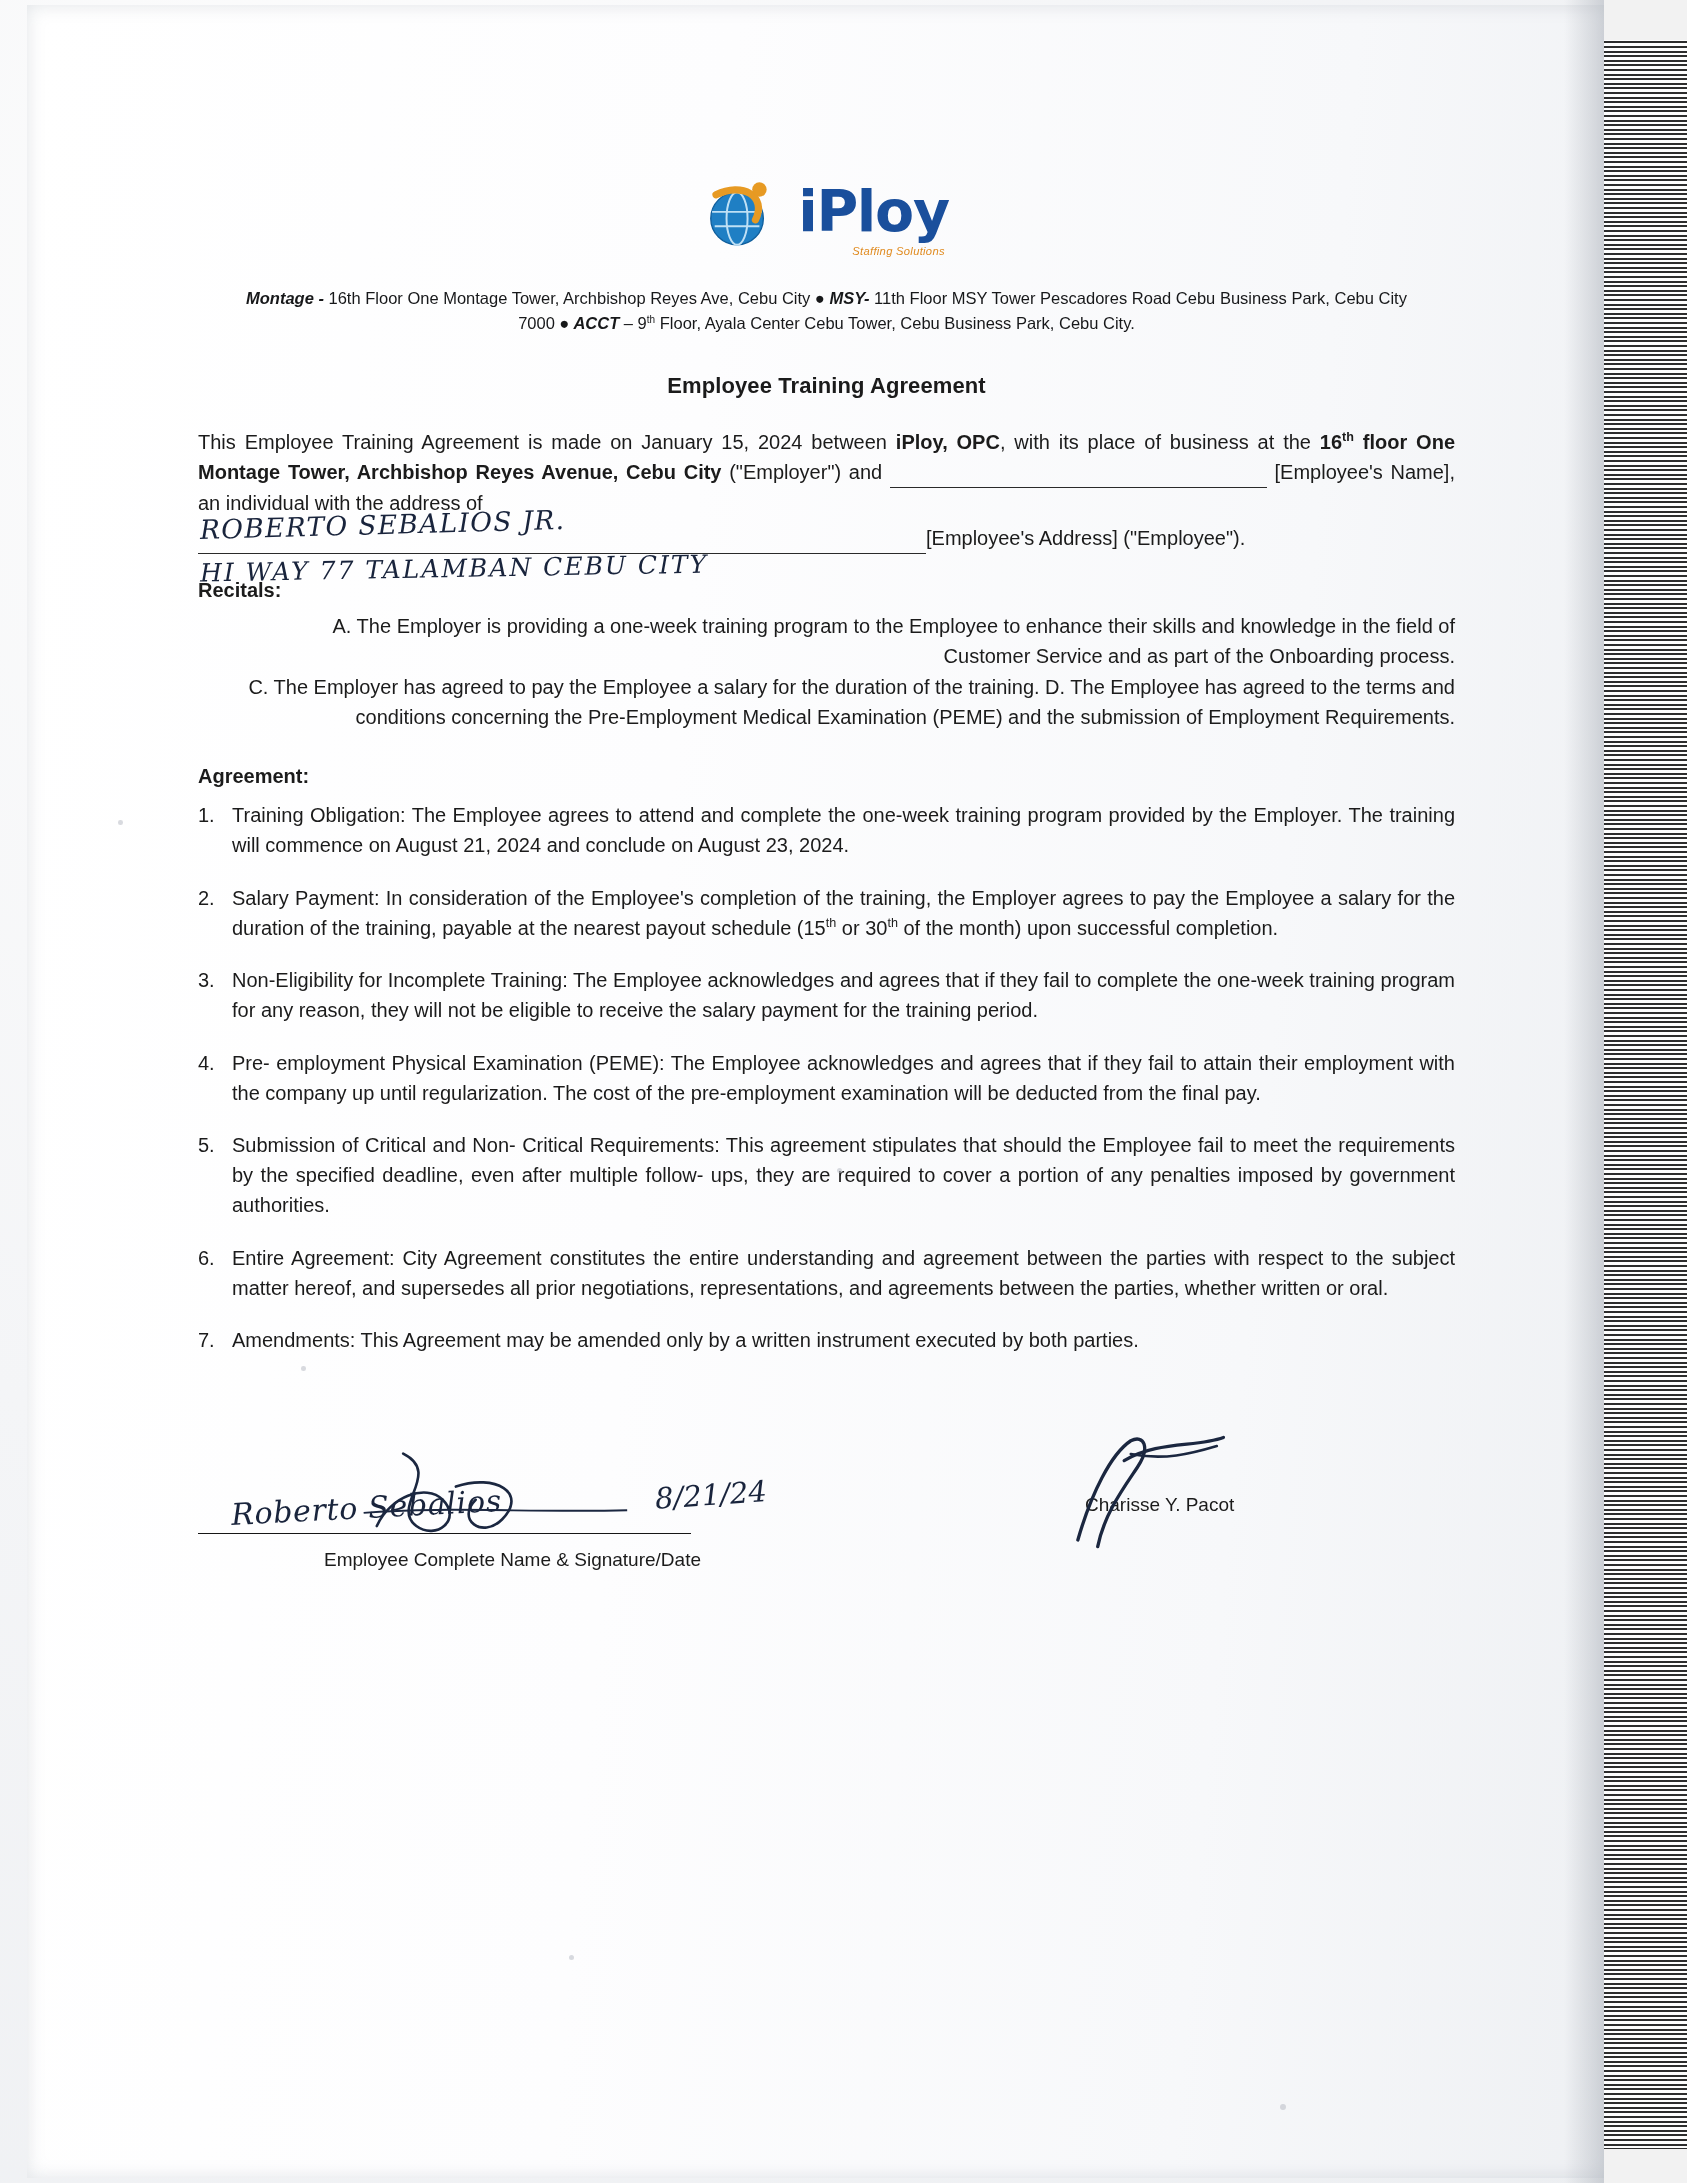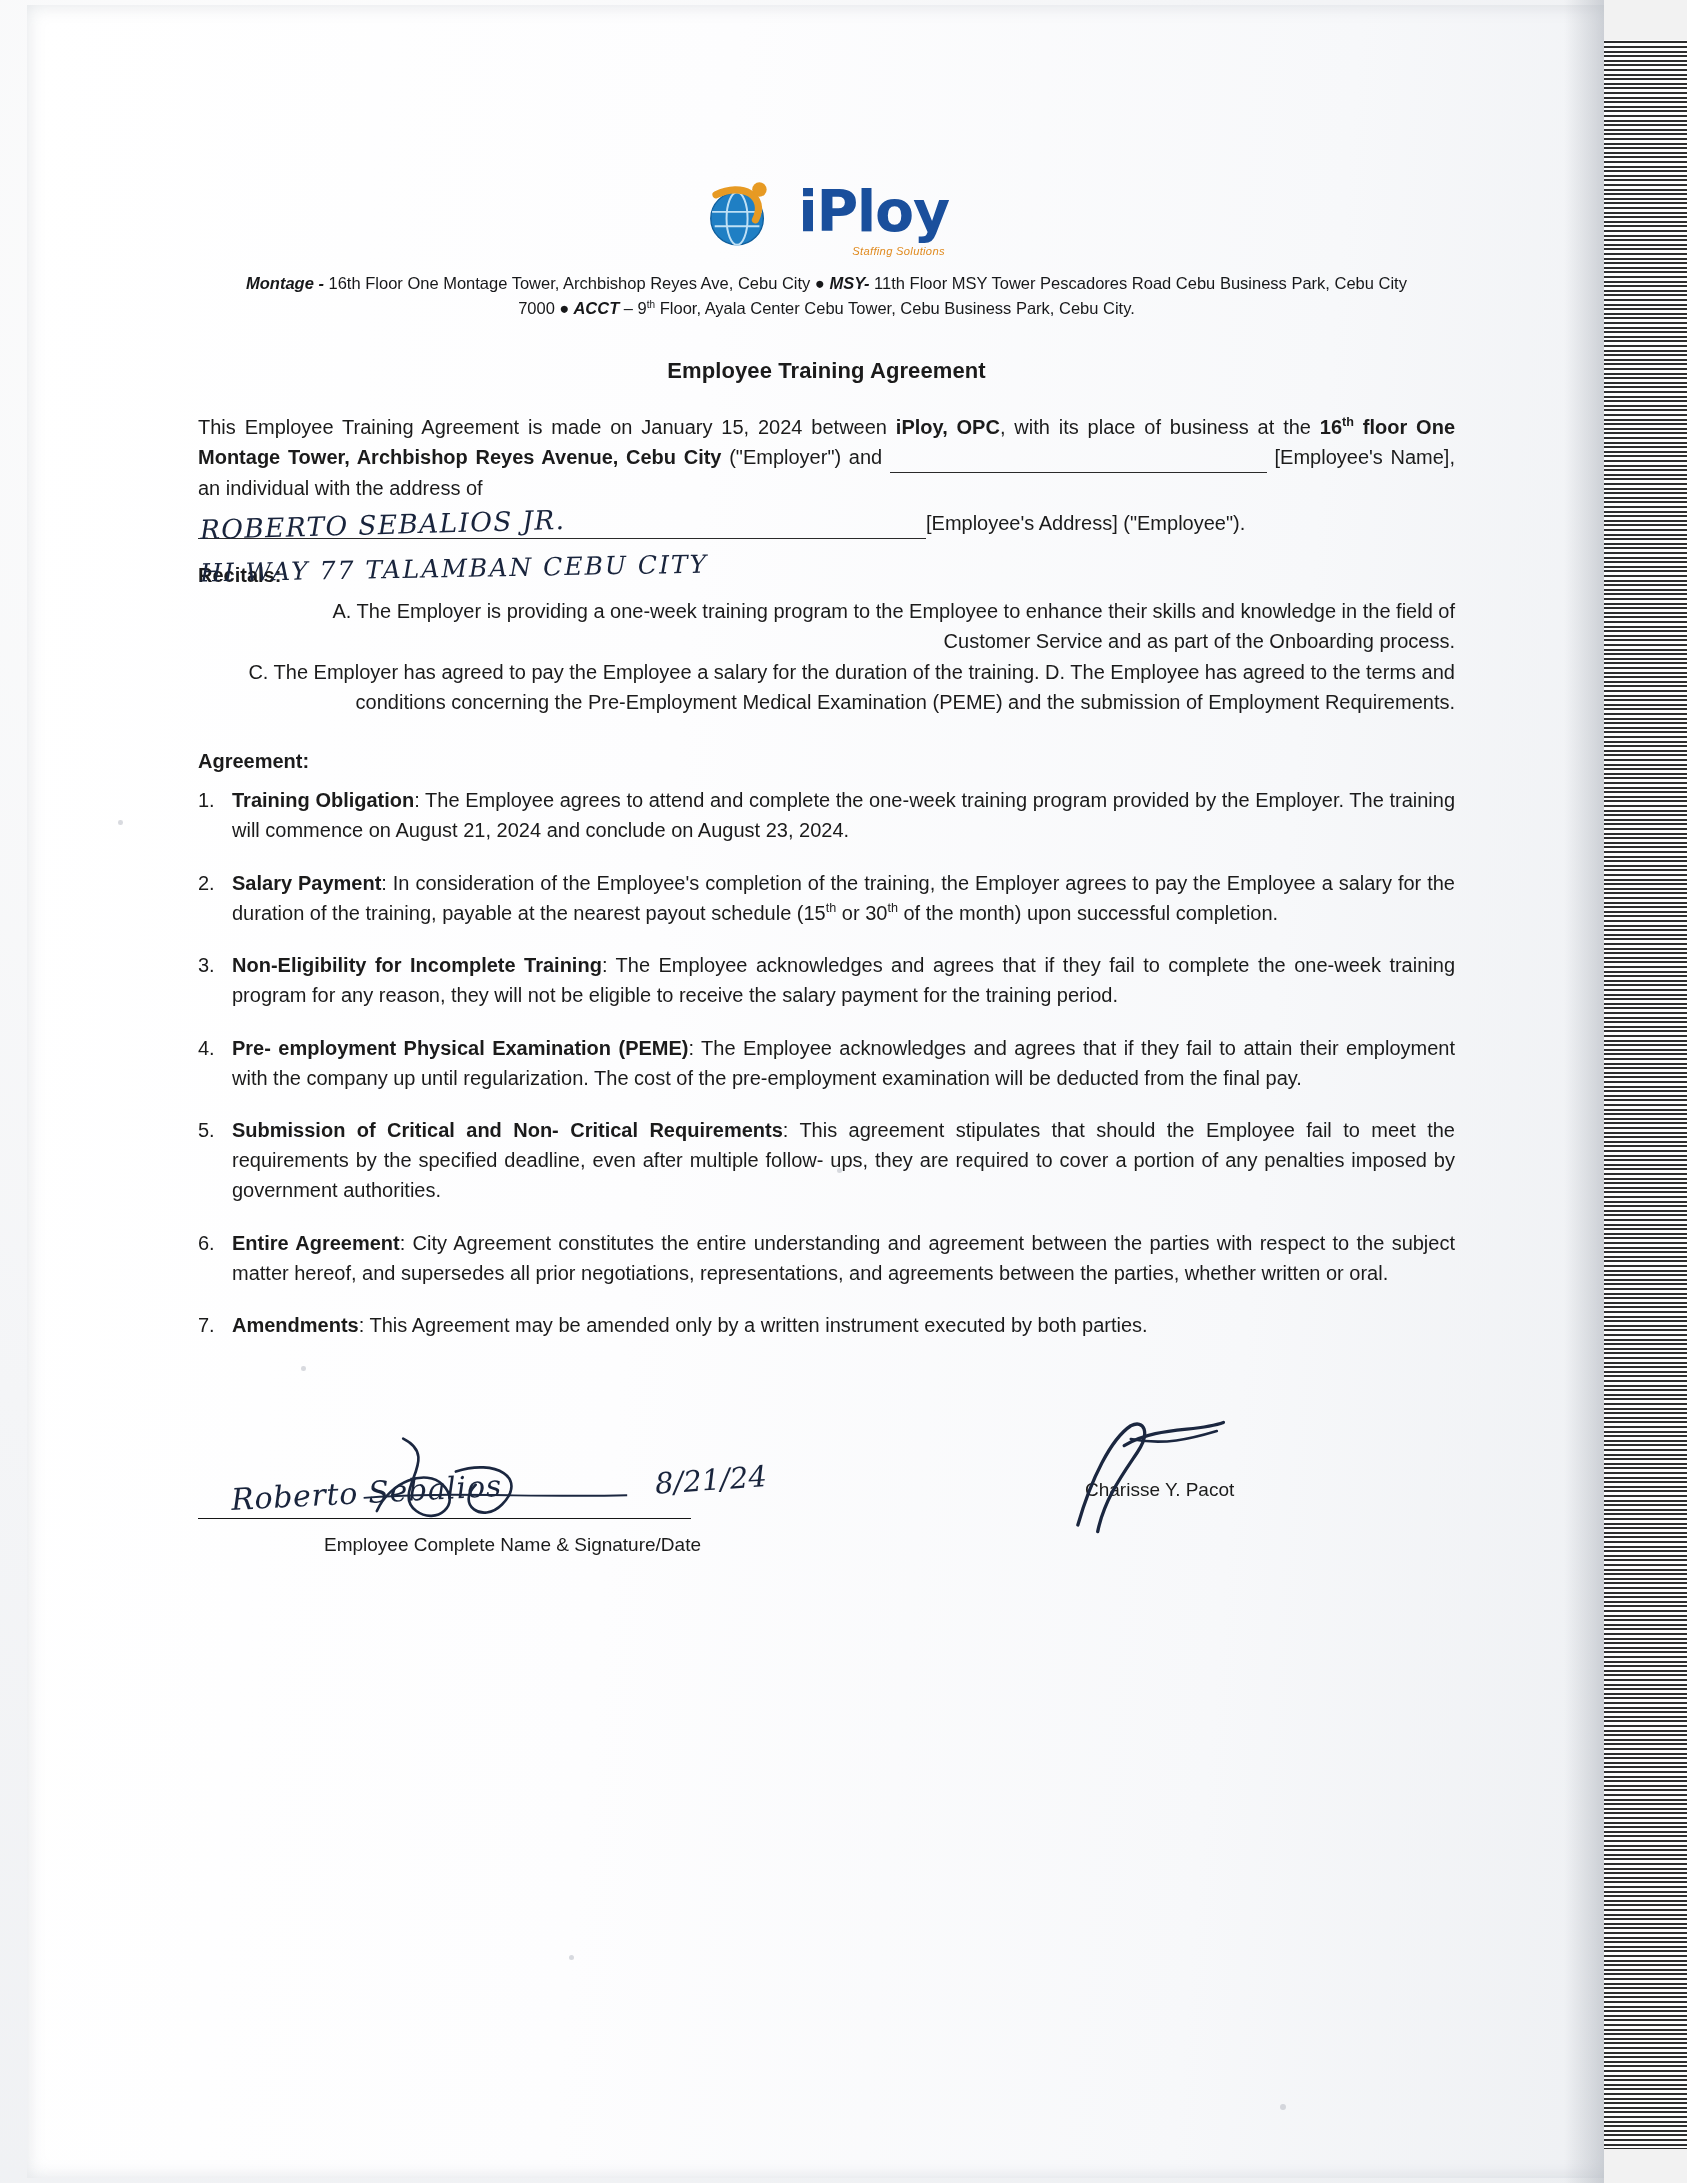--- a/index.html
+++ b/index.html
@@ -119,21 +119,21 @@
     white-space: nowrap;
   }
 
   
   .addr {
     font-family: "Liberation Sans", sans-serif;
     font-size: 16.5px;
     line-height: 1.5;
     text-align: center;
     color: #17181a;
-    margin-top: 6px;
+    margin-top: 21px;
   }
   .addr b, .addr .it {
     font-style: italic;
     font-weight: bold;
   }
   .addr sup { font-size: 10px; }
 
   h1.doc-title {
     text-align: center;
     font-size: 22px;
@@ -187,21 +187,21 @@
     margin-bottom: 22.5px;
     padding-left: 34px;
     position: relative;
     text-align: justify;
   }
   ol.agreement > li .num {
     position: absolute;
     left: 0;
     top: 0;
   }
-  ol.agreement > li b { font-weight: bold; }
+  ol.agreement > li b { font-weight: normal; }
   ol.agreement > li sup { font-size: 12.6px; }
 
   .closing {
     font-size: 20px;
     line-height: 1.5;
     text-align: justify;
     margin-top: 22.5px;
   }
 
   

